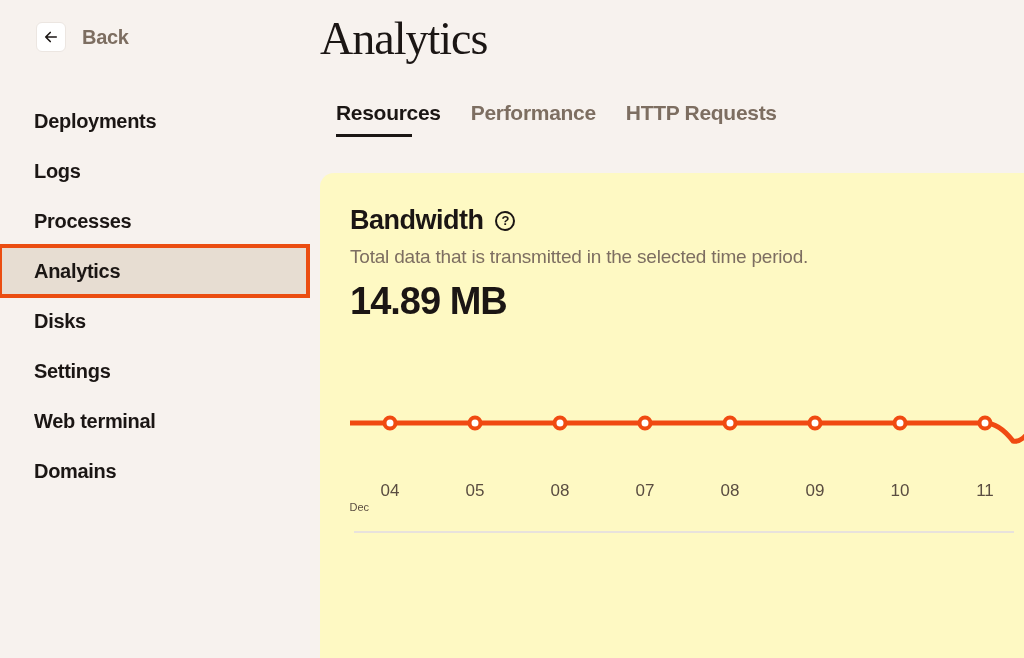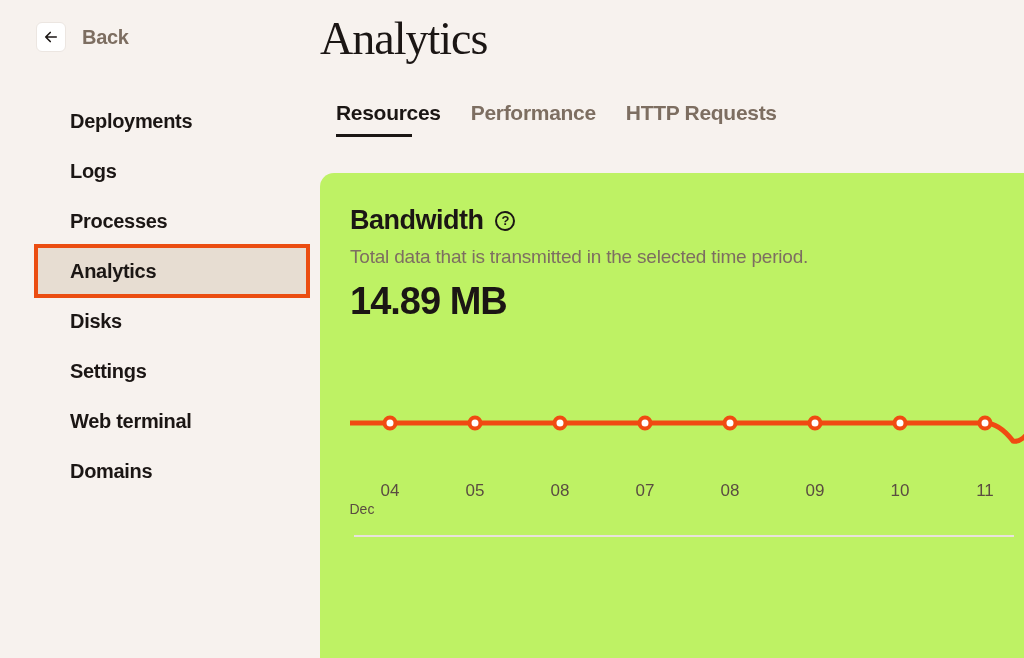--- a/index.html
+++ b/index.html
@@ -4,44 +4,44 @@
 <style>
   * { box-sizing: border-box; margin: 0; padding: 0; }
   html, body { width: 1024px; height: 658px; overflow: hidden; font-family: "Helvetica Neue", Arial, sans-serif; background: #f7f2ee; color: #1b1614; }
   .app { display: flex; width: 100%; height: 100%; }
 
   
   .sidebar { width: 308px; flex: 0 0 308px; padding-top: 22px; }
   .back-row { display: flex; align-items: center; gap: 16px; padding-left: 36px; margin-bottom: 44px; }
   .back-btn { width: 30px; height: 30px; border-radius: 6px; background: #ffffff; display: flex; align-items: center; justify-content: center; cursor: pointer; border: 1px solid #ece6e1; }
   .back-label { font-size: 20px; font-weight: 600; color: #7d6e61; letter-spacing: -0.3px; }
-  .nav { list-style: none; padding-left: 36px; }
+  .nav { list-style: none; }
   .nav li { height: 50px; display: flex; align-items: center; padding-left: 34px; font-size: 20px; font-weight: 700; color: #1b1614; cursor: pointer; letter-spacing: -0.3px; }
   .nav li.active { background: #e7ddd2; }
   .nav li.highlight-frame { outline: 4px solid #eb4d11; outline-offset: -2px; }
 
   
   .main { flex: 1; padding-top: 12px; padding-left: 12px; display: flex; flex-direction: column; min-width: 0; }
   .page-title { font-family: Georgia, "Times New Roman", serif; font-weight: 500; font-size: 46px; color: #1b1614; margin-bottom: 36px; letter-spacing: -1px; }
   .tabs { display: flex; gap: 30px; padding-left: 16px; margin-bottom: 38px; }
   .tab { font-size: 21px; font-weight: 700; color: #7d6e61; padding-bottom: 10px; cursor: pointer; position: relative; letter-spacing: -0.3px; }
   .tab.active { color: #1b1614; }
   .tab.active::after { content: ""; position: absolute; left: 0; right: 0; bottom: -2px; height: 3px; width: 76px; background: #1b1614; }
 
-  .card { background: #bef264; border-radius: 14px 0 0 0; padding: 32px 0 20px 30px; flex: 1; min-height: 0; }
+  .card { background: #fef9c3; border-radius: 14px 0 0 0; padding: 32px 0 20px 30px; flex: 1; min-height: 0; }
   .card-title-row { display: flex; align-items: center; gap: 12px; margin-bottom: 10px; }
   .card-title { font-size: 27px; font-weight: 800; color: #1b1614; letter-spacing: -0.5px; }
   .help-icon { width: 20px; height: 20px; border: 2px solid #1b1614; border-radius: 50%; display: flex; align-items: center; justify-content: center; font-size: 13px; font-weight: 700; cursor: pointer; color: #1b1614; }
   .card-desc { font-size: 19px; color: #7d6e61; margin-bottom: 12px; letter-spacing: -0.2px; }
   .big-number { font-size: 38px; font-weight: 800; color: #1b1614; letter-spacing: -1px; margin-bottom: 80px; }
 
   .chart-area { position: relative; width: 680px; }
   .axis-labels { display: flex; width: 100%; margin-top: 18px; }
   .axis-col { text-align: center; font-size: 17px; color: #5a4d41; }
-  .axis-col .month { font-size: 14px; color: #5a4d41; text-align: left; padding-left: 2px; }
+  .axis-col .month { font-size: 11px; color: #5a4d41; text-align: left; padding-left: 2px; }
 
   .divider { margin-top: 18px; border: none; border-top: 2px solid #e8e2dc; width: 660px; margin-left: 4px; }
 </style>
 </head>
 <body>
 
 <div class="app">
   <aside class="sidebar">
     <div class="back-row">
       <div class="back-btn">

